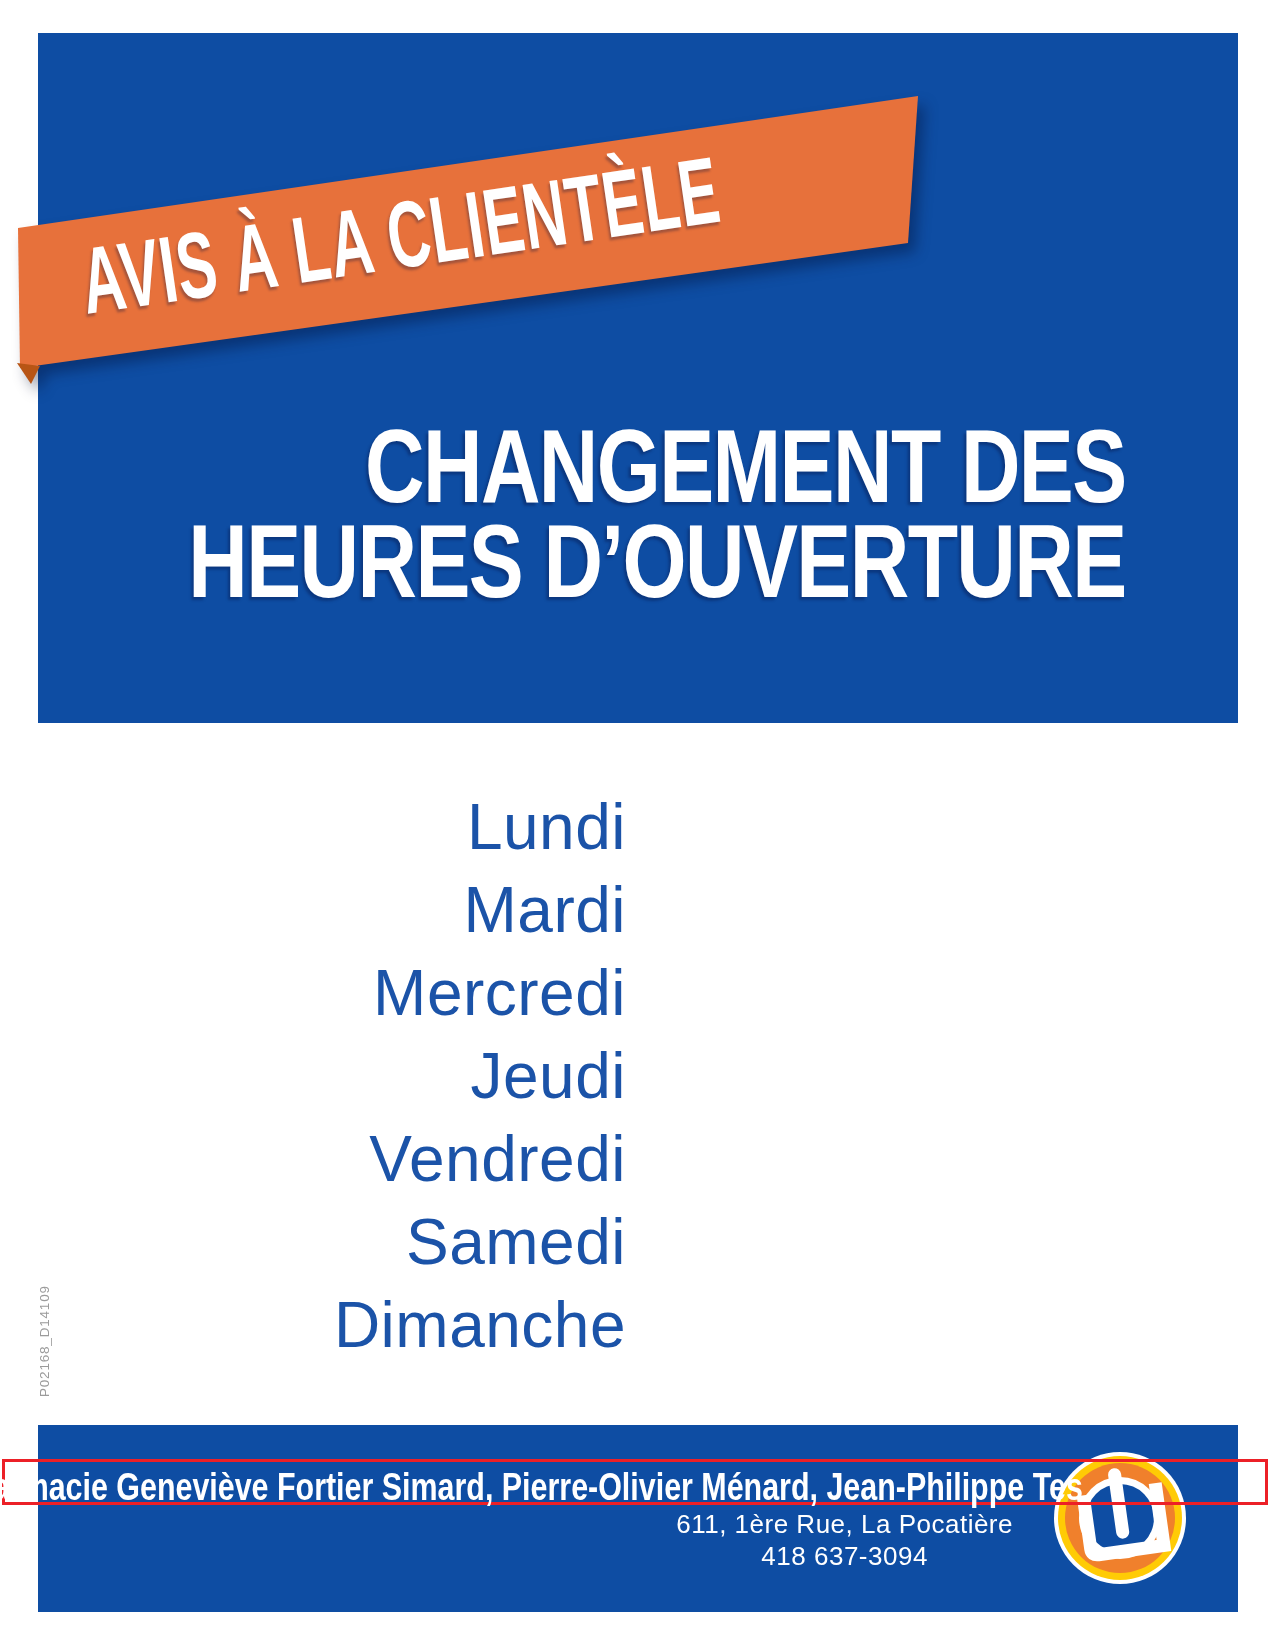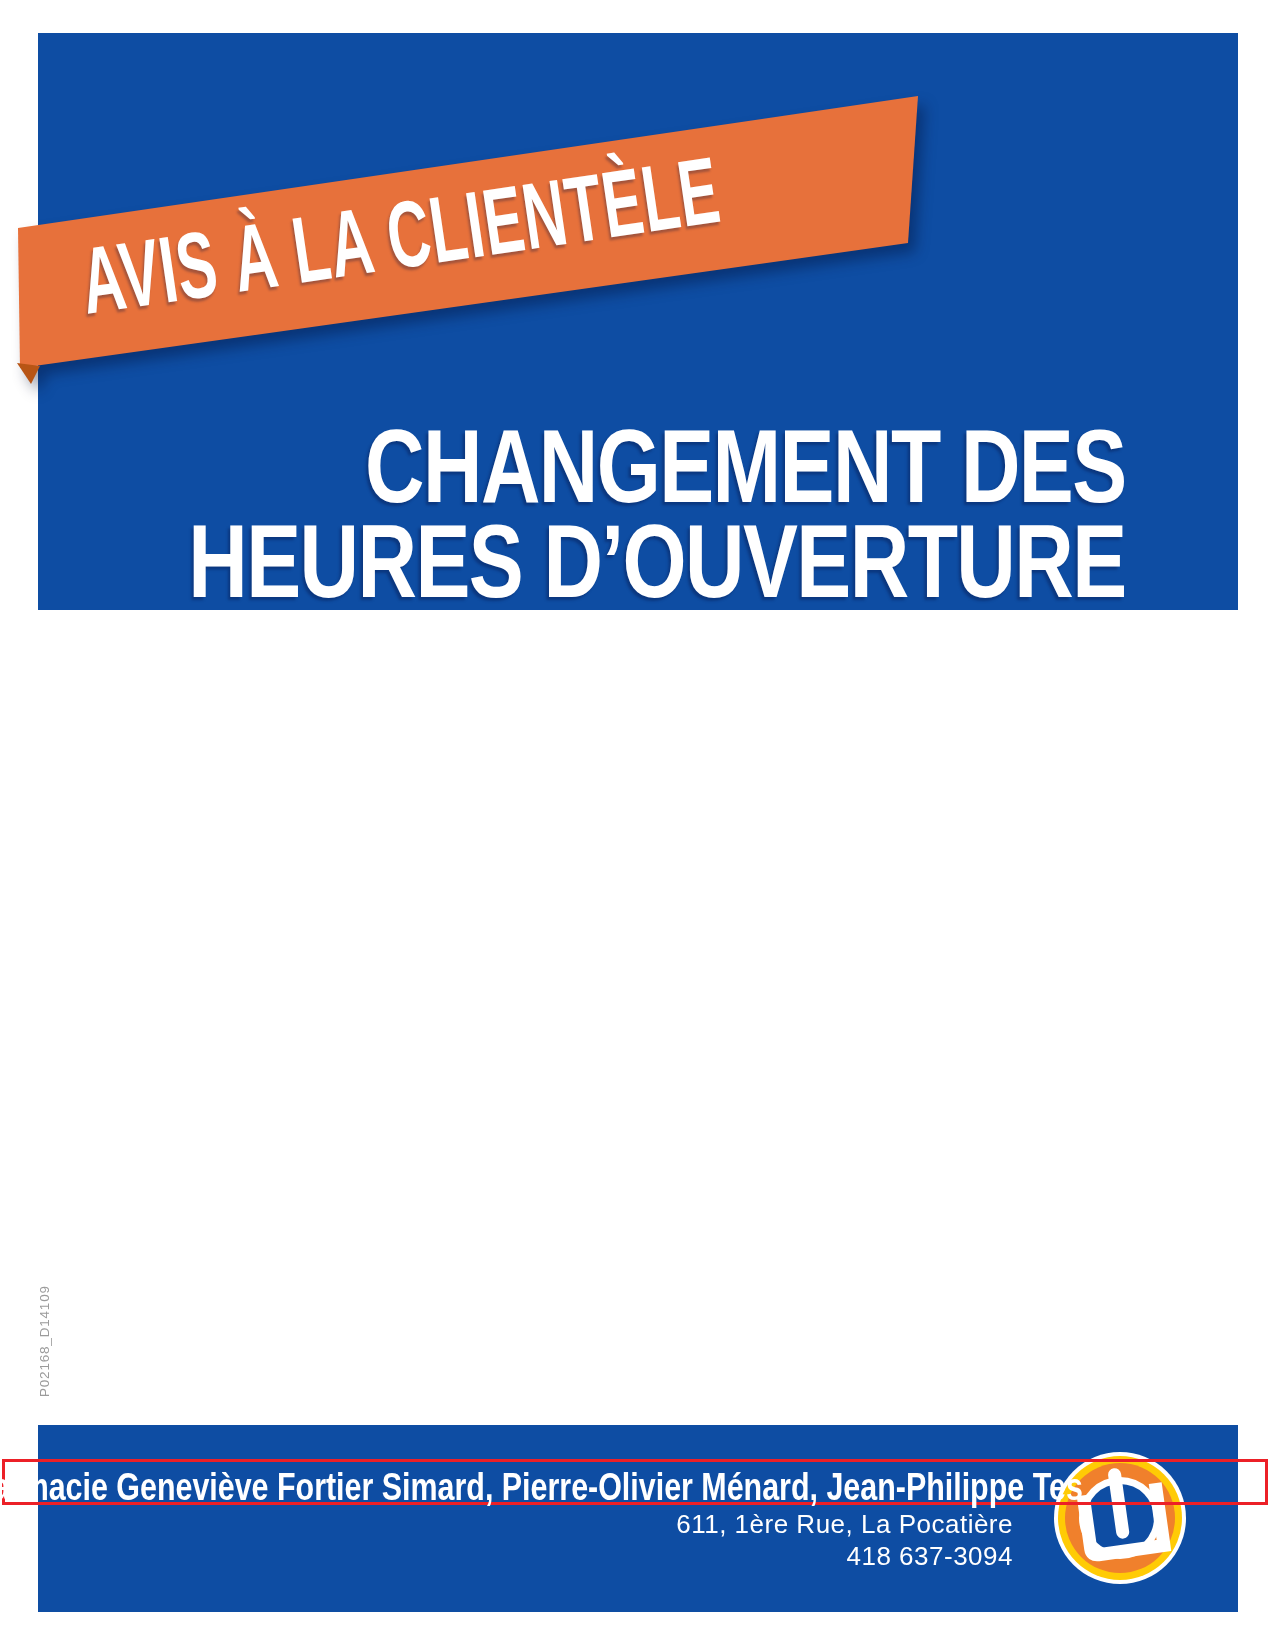--- a/index.html
+++ b/index.html
@@ -6,21 +6,21 @@
   .page{
     position:relative;
     width:1275px;height:1650px;
     margin:0 auto;
     background:var(--white,#fff);
     overflow:hidden;
     font-family:"Liberation Sans","DejaVu Sans",sans-serif;
   }
   
   .header-panel{
-    position:absolute;left:38px;top:33px;width:1200px;height:577px;
+    position:absolute;left:38px;top:33px;width:1200px;height:690px;
     background:var(--blue,#0e4da3);
   }
   .ribbon-wrap{position:absolute;inset:0;filter:drop-shadow(7px 9px 7px rgba(0,10,45,.38));}
   .ribbon{
     position:absolute;inset:0;
     background:var(--banner-orange,#e7713b);
     clip-path:polygon(18px 228px,918px 96px,908px 243px,20px 368px);
   }
   .ribbon-fold{
     position:absolute;inset:0;
@@ -72,21 +72,21 @@
     background:transparent;
   }
   .pharmacy-name{
     position:absolute;left:-46px;top:1465px;
     font-size:39px;font-weight:bold;color:#fff;
     white-space:nowrap;letter-spacing:0;
     transform:scaleX(.78);transform-origin:0 0;
   }
   .footer-address{
     position:absolute;right:262px;top:1508px;
-    text-align:right;color:#fff;
+    text-align:center;color:#fff;
     font-size:26px;line-height:32px;font-weight:normal;
     letter-spacing:.5px;
   }
 </style>
 </head>
 <body>
 
 <div class="page">
 
   <div class="header-panel">
@@ -95,20 +95,29 @@
       <div>HEURES D’OUVERTURE</div>
     </div>
   </div>
 
   <div class="ribbon-wrap">
     <div class="ribbon"></div>
     <div class="ribbon-fold"></div>
   </div>
   <div class="ribbon-label">AVIS À LA CLIENTÈLE</div>
 
+  <div class="weekday-list">
+    <div>Lundi</div>
+    <div>Mardi</div>
+    <div>Mercredi</div>
+    <div>Jeudi</div>
+    <div>Vendredi</div>
+    <div>Samedi</div>
+    <div>Dimanche</div>
+  </div>
 
   <div class="production-code">P02168_D14109</div>
 
   <div class="footer-panel"></div>
 
   <svg class="logo" viewBox="0 0 136 136" xmlns="http://www.w3.org/2000/svg">
     <circle cx="68" cy="70" r="66" fill="#ffffff"></circle>
     <circle cx="68" cy="70" r="62" fill="#ffcb05"></circle>
     <circle cx="68" cy="70" r="55" fill="#f0802c"></circle>
     <circle cx="68" cy="70" r="41" fill="#ffffff"></circle>

